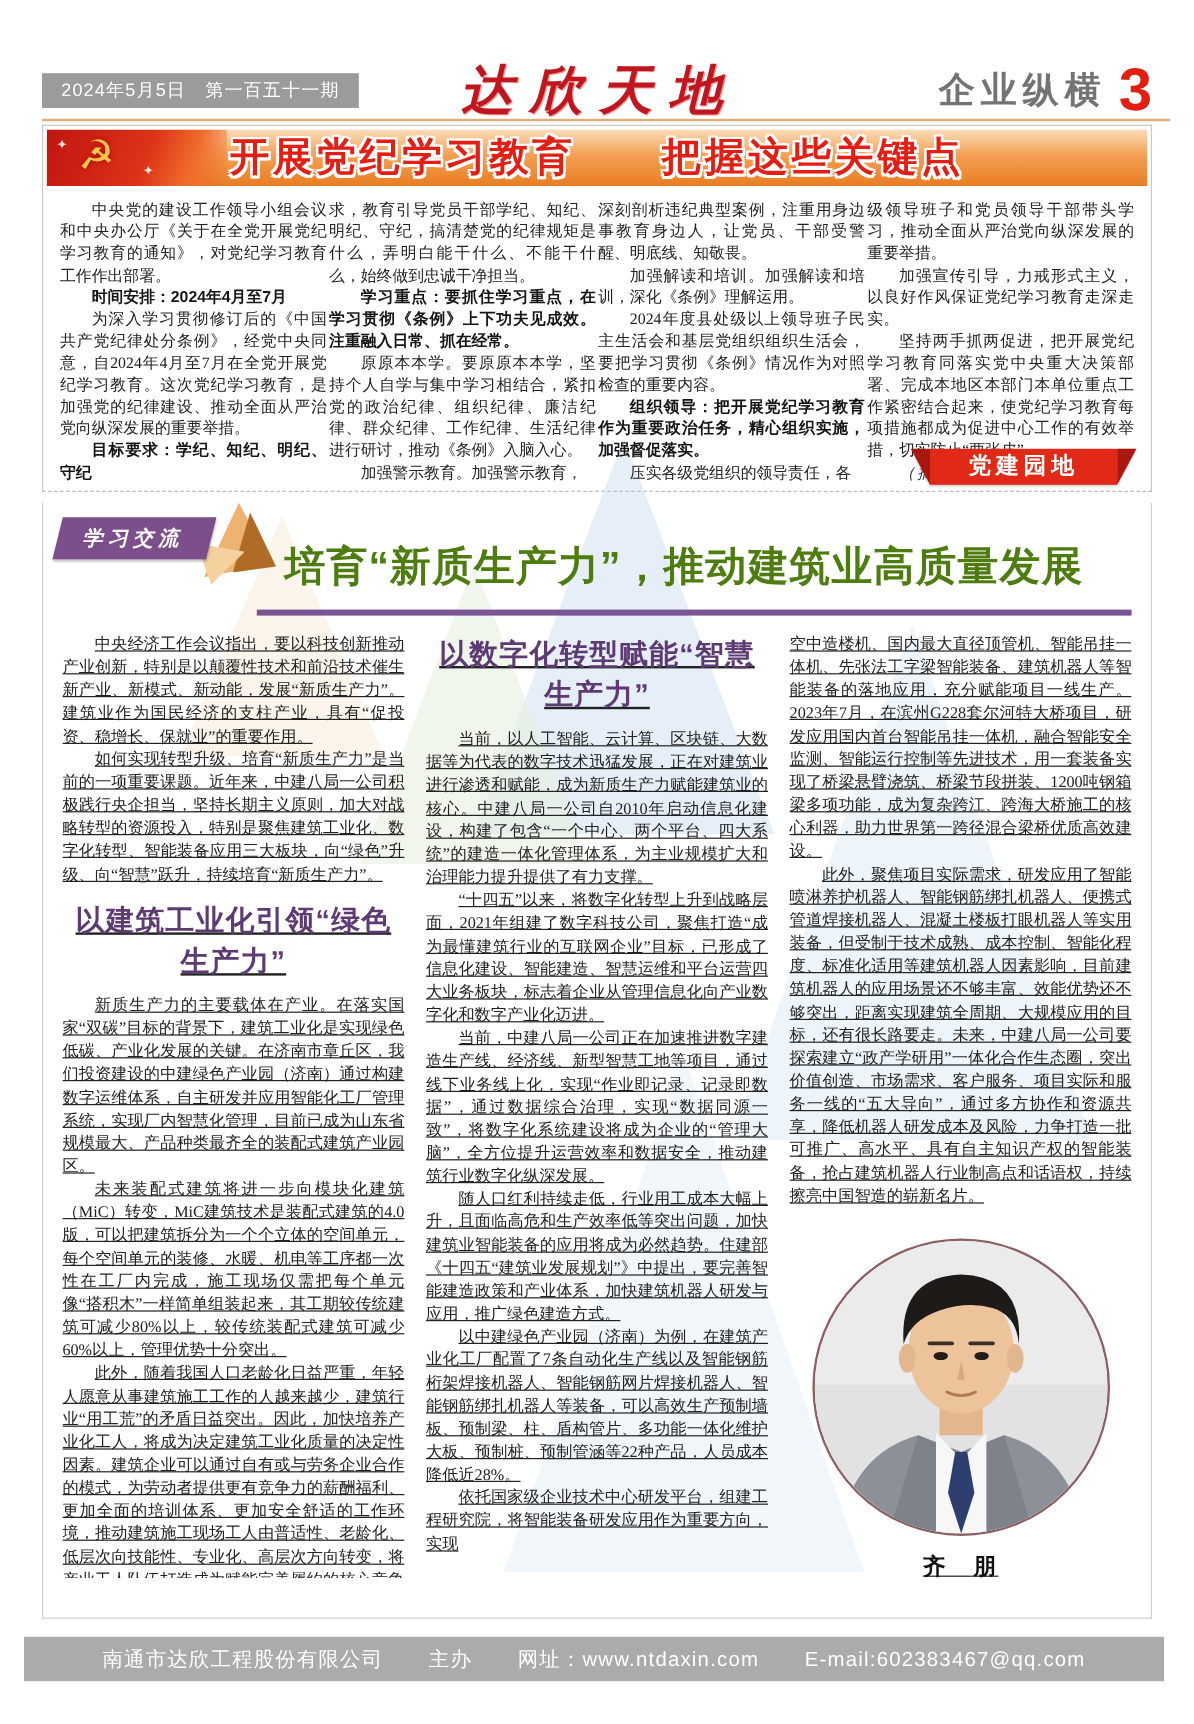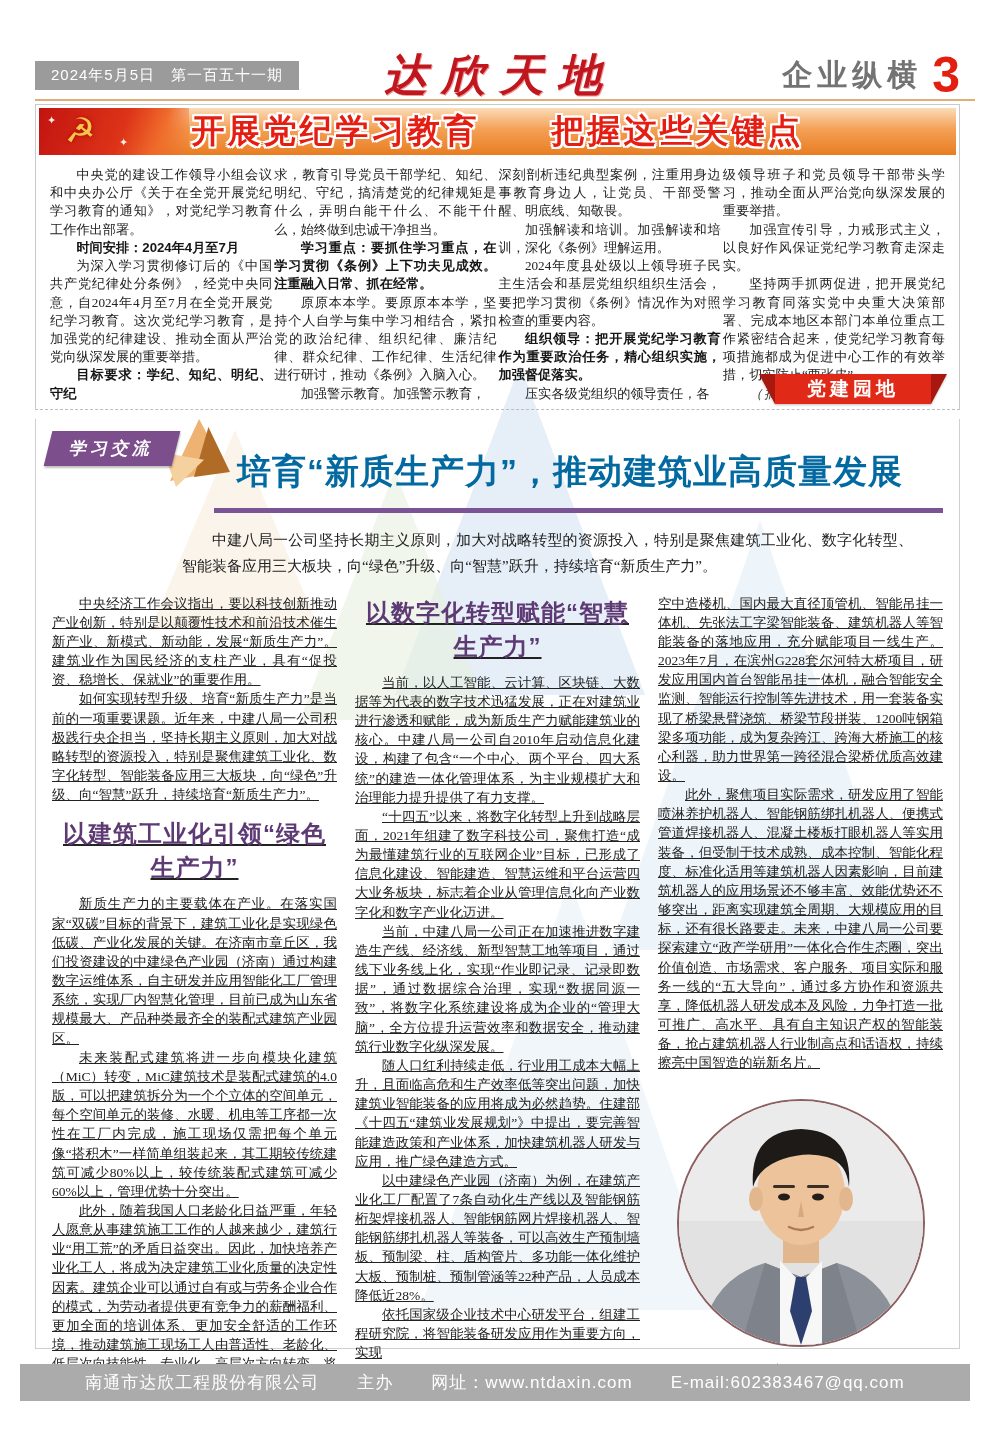--- a/index.html
+++ b/index.html
@@ -65,21 +65,21 @@
   .tag{position:absolute;top:12px;left:12px;z-index:2;}
   .tag .tag-main{display:inline-block;background:#7c4e8c;color:#fff;transform:skewX(-14deg);
         font-family:"Liberation Sans","DejaVu Sans",sans-serif;font-weight:700;font-size:17px;
         letter-spacing:4px;padding:6px 22px;box-shadow:1px 2px 2px rgba(0,0,0,.25);}
   .tag .fold1{position:absolute;left:122px;top:-12px;width:56px;height:62px;background:#eeb272;
         clip-path:polygon(0 100%,52% 0,100% 82%);}
   .tag .fold2{position:absolute;left:146px;top:-4px;width:36px;height:50px;background:#b06c26;
         clip-path:polygon(0 100%,40% 0,100% 90%);}
   .tag .fold3{position:absolute;left:116px;top:22px;width:40px;height:34px;background:#f6d1a0;
         clip-path:polygon(0 0,100% 20%,30% 100%);}
-  .headline{margin:30px 20px 0 165px;text-align:center;color:#0369a1;
+  .headline{margin:30px 20px 0 165px;text-align:center;color:#4d7c0f;
         font-family:"Liberation Sans","DejaVu Sans",sans-serif;font-weight:900;font-size:34px;letter-spacing:1px;}
   .headline-rule{height:5px;background:#7a5494;margin:13px 16px 0 178px;}
   .intro{margin:15px 46px 0 146px;font-size:15px;line-height:1.72;text-indent:2em;text-align:justify;color:#222;}
 
   .cols2{display:flex;gap:18px;margin:14px 16px 0 16px;height:788px;overflow:hidden;text-decoration:underline;}
   .cols2 .col{flex:1;font-size:13.5px;line-height:1.42;text-align:justify;}
   .cols2 p{margin:0;text-indent:2em;}
   .cols2 p.cont{text-indent:0;}
   .cols2 h3{margin:13px 0 9px 0;text-align:center;color:#5e3a75;
         font-family:"Liberation Sans","DejaVu Sans",sans-serif;font-weight:700;font-size:24px;letter-spacing:1px;}
@@ -164,21 +164,20 @@
 
   <div class="box2">
     <div class="tag">
       <div class="fold1"></div>
       <div class="fold2"></div>
       <div class="fold3"></div>
       <span class="tag-main">学习交流</span>
     </div>
     <div class="headline">培育“新质生产力”，推动建筑业高质量发展</div>
     <div class="headline-rule"></div>
-    <div class="intro">中建八局一公司坚持长期主义原则，加大对战略转型的资源投入，特别是聚焦建筑工业化、数字化转型、智能装备应用三大板块，向“绿色”升级、向“智慧”跃升，持续培育“新质生产力”。</div>
 
     <div class="cols2">
       <div class="col">
         <p>中央经济工作会议指出，要以科技创新推动产业创新，特别是以颠覆性技术和前沿技术催生新产业、新模式、新动能，发展“新质生产力”。建筑业作为国民经济的支柱产业，具有“促投资、稳增长、保就业”的重要作用。</p>
         <p>如何实现转型升级、培育“新质生产力”是当前的一项重要课题。近年来，中建八局一公司积极践行央企担当，坚持长期主义原则，加大对战略转型的资源投入，特别是聚焦建筑工业化、数字化转型、智能装备应用三大板块，向“绿色”升级、向“智慧”跃升，持续培育“新质生产力”。</p>
         <h3>以建筑工业化引领“绿色生产力”</h3>
         <p>新质生产力的主要载体在产业。在落实国家“双碳”目标的背景下，建筑工业化是实现绿色低碳、产业化发展的关键。在济南市章丘区，我们投资建设的中建绿色产业园（济南）通过构建数字运维体系，自主研发并应用智能化工厂管理系统，实现厂内智慧化管理，目前已成为山东省规模最大、产品种类最齐全的装配式建筑产业园区。</p>
         <p>未来装配式建筑将进一步向模块化建筑（MiC）转变，MiC建筑技术是装配式建筑的4.0版，可以把建筑拆分为一个个立体的空间单元，每个空间单元的装修、水暖、机电等工序都一次性在工厂内完成，施工现场仅需把每个单元像“搭积木”一样简单组装起来，其工期较传统建筑可减少80%以上，较传统装配式建筑可减少60%以上，管理优势十分突出。</p>
         <p>此外，随着我国人口老龄化日益严重，年轻人愿意从事建筑施工工作的人越来越少，建筑行业“用工荒”的矛盾日益突出。因此，加快培养产业化工人，将成为决定建筑工业化质量的决定性因素。建筑企业可以通过自有或与劳务企业合作的模式，为劳动者提供更有竞争力的薪酬福利、更加全面的培训体系、更加安全舒适的工作环境，推动建筑施工现场工人由普适性、老龄化、低层次向技能性、专业化、高层次方向转变，将产业工人队伍打造成为赋能完美履约的核心竞争力。</p>
       </div>

